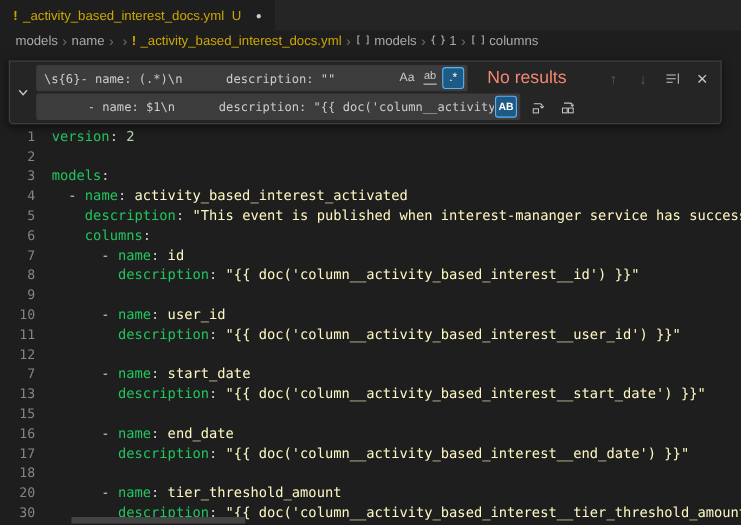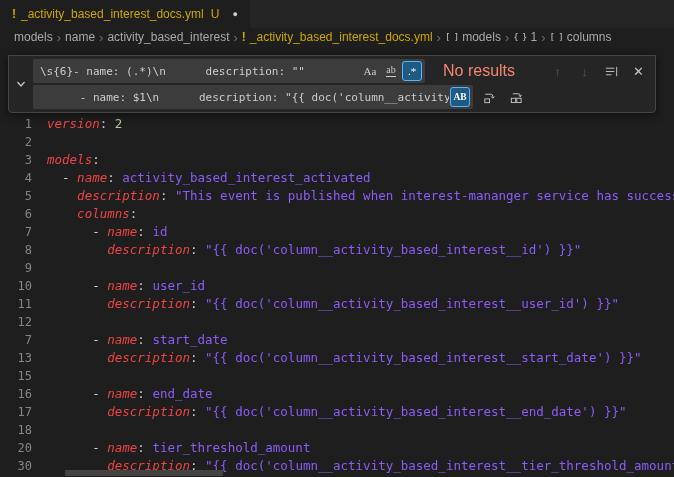--- a/index.html
+++ b/index.html
@@ -21,35 +21,35 @@
   .bc-item.warn { color:#cca700; }
   .bc-badge { color:#cca700; font-weight:bold; }
   .bc-icon { color:#c5c5c5; font-size:9px; font-family:"DejaVu Sans Mono",monospace; letter-spacing:-1px; }
 
   
   .editor { position:relative; height:431px; display:flex; overflow:hidden; background:#1e1e1e; }
   .gutter { width:38px; padding-top:69px; padding-right:6px; text-align:right; font-family:"DejaVu Sans Mono",monospace; font-size:12px; color:#858585; flex-shrink:0; }
   .ln { height:18px; line-height:18px; }
   .code-area { padding-top:69px; margin-left:9px; font-family:"DejaVu Sans Mono",monospace; font-size:12.5px; white-space:pre; flex:1; overflow:hidden; }
   .cl { height:18px; line-height:18px; }
-  .tok-key { color:#ef4444;font-style:italic; }
+  .tok-key { color:#22c55e; }
   .tok-punct { color:#cccccc; }
-  .tok-str { color:#8b5cf6; }
+  .tok-str { color:#fef9c3; }
   .tok-num { color:#b5cea8; }
 
   
   .find-widget { position:absolute; top:9px; left:8px; width:648px; background:#252526; border:1px solid #454545; border-radius:0 0 4px 4px; box-shadow:0 2px 8px rgba(0,0,0,.55); display:flex; z-index:10; padding:3px 6px 3px 0; }
   .toggle-replace { width:24px; display:flex; align-items:center; justify-content:center; cursor:pointer; flex-shrink:0; }
   .fw-rows { flex:1; display:flex; flex-direction:column; gap:2px; }
   .fw-row { display:flex; align-items:center; height:24px; gap:6px; }
   .fw-input { background:#3c3c3c; border:1px solid #3c3c3c; height:24px; display:flex; align-items:center; padding:0 2px 0 6px; font-family:"DejaVu Sans Mono",monospace; font-size:11px; color:#cccccc; border-radius:2px; }
   .find-input { width:392px; }
   .replace-input { width:440px; }
   .fw-text { white-space:pre; overflow:hidden; flex:1; }
-  .fw-opt { width:20px; height:20px; display:flex; align-items:center; justify-content:center; border-radius:3px; font-size:11px; color:#cccccc; flex-shrink:0; cursor:pointer; font-family:Liberation Serif, serif; margin-left:1px; }
+  .fw-opt { width:20px; height:20px; display:flex; align-items:center; justify-content:center; border-radius:3px; font-size:11px; color:#cccccc; flex-shrink:0; cursor:pointer; font-family:Liberation Sans, sans-serif; margin-left:1px; }
   .fw-opt.active { background:rgba(0,122,204,.5); border:1px solid #007acc; color:#ffffff; }
   .fw-opt.focused { border:1px solid #58b3ff; }
   .fw-opt.pc { font-size:9.5px; font-weight:bold; }
   .ww { border-bottom:1px solid #cccccc; padding-bottom:1px; font-size:10px; line-height:1; }
   .fw-results { color:#f48771; font-size:16px; margin-left:12px; white-space:nowrap; }
   .fw-spacer { flex:1; }
   .fw-btn { width:21px; height:21px; display:flex; align-items:center; justify-content:center; color:#c5c5c5; border-radius:3px; cursor:pointer; font-size:13px; flex-shrink:0; }
   .fw-btn.disabled { color:#5a5a5a; }
   .fw-btn svg { display:block; }
 
@@ -69,23 +69,20 @@
 
 <div class="breadcrumbs">
     <span class="bc-item">
       <span>models</span>
     </span>
     <span class="bc-sep">›</span>
     <span class="bc-item">
       <span>name</span>
     </span>
     <span class="bc-sep">›</span>
-    <span class="bc-item">
-      <span>activity_based_interest</span>
-    </span>
     <span class="bc-sep">›</span>
     <span class="bc-item warn">
       <span class="bc-badge">!</span>
       <span>_activity_based_interest_docs.yml</span>
     </span>
     <span class="bc-sep">›</span>
     <span class="bc-item">
       <span class="bc-icon">[ ]</span>
       <span>models</span>
     </span>

